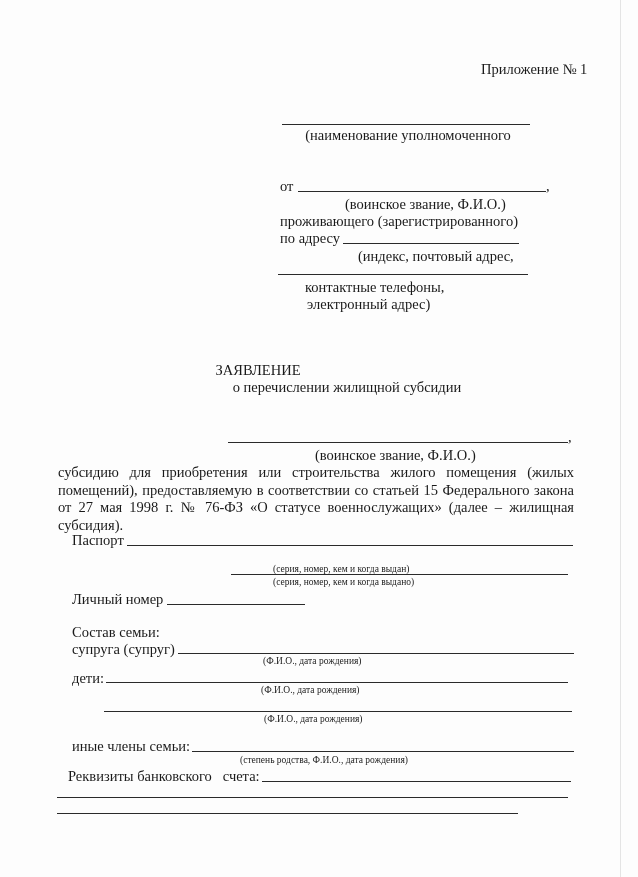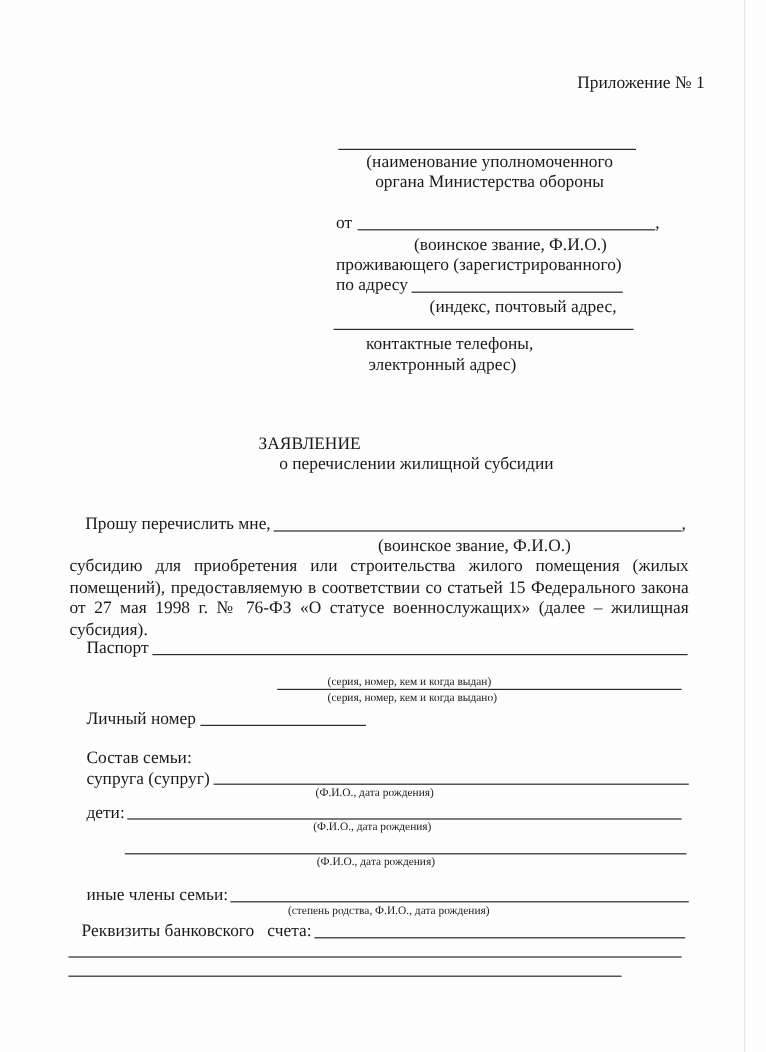--- a/index.html
+++ b/index.html
@@ -16,40 +16,38 @@
 </head>
 <body>
 
 <div class="page">
   <div class="edge"></div>
 
   <div class="t" style="left:481px; top:61px;">Приложение № 1</div>
 
   <div class="ln" style="left:282px; top:124px; width:248px;"></div>
   <div class="t c" style="left:270px; top:127px; width:276px;">(наименование уполномоченного</div>
-  <div class="t c" style="left:270px; top:144px; width:276px;">органа Министерства обороны</div>
 
   <div class="t" style="left:280px; top:178px;text-align:right;">от</div>
   <div class="ln" style="left:298px; top:191px; width:248px;"></div>
   <div class="t" style="left:546px; top:178px;">,</div>
   <div class="t" style="left:345px; top:196px;">(воинское звание, Ф.И.О.)</div>
 
   <div class="t" style="left:280px; top:213px;">проживающего (зарегистрированного)</div>
   <div class="t" style="left:280px; top:230px;">по адресу</div>
   <div class="ln" style="left:343px; top:243px; width:176px;"></div>
   <div class="t" style="left:358px; top:248px;">(индекс, почтовый адрес,</div>
 
   <div class="ln" style="left:278px; top:274px; width:250px;"></div>
   <div class="t" style="left:305px; top:279px;">контактные телефоны,</div>
   <div class="t" style="left:307px; top:296px;">электронный адрес)</div>
 
   <div class="t c" style="left:0; top:362px; width:516px;">ЗАЯВЛЕНИЕ</div>
   <div class="t c" style="left:0; top:379px; width:638px;padding-left:28px;">о перечислении жилищной субсидии</div>
 
-  <div class="t" style="left:71px; top:429px;">Прошу перечислить мне,</div>
   <div class="ln" style="left:228px; top:442px; width:340px;"></div>
   <div class="t" style="left:568px; top:429px;">,</div>
   <div class="t" style="left:315px; top:447px;">(воинское звание, Ф.И.О.)</div>
 
   <div class="just" style="top:464px;">субсидию для приобретения или строительства жилого помещения (жилых помещений),  предоставляемую в соответствии со статьей 15 Федерального закона от 27 мая 1998 г. № 76-ФЗ «О статусе военнослужащих» (далее – жилищная субсидия).</div>
 
   <div class="t" style="left:72px; top:532px;">Паспорт</div>
   <div class="ln" style="left:127px; top:545px; width:446px;"></div>
   <div class="sm" style="left:273px; top:564px;">(серия, номер, кем и когда выдан)</div>
 

